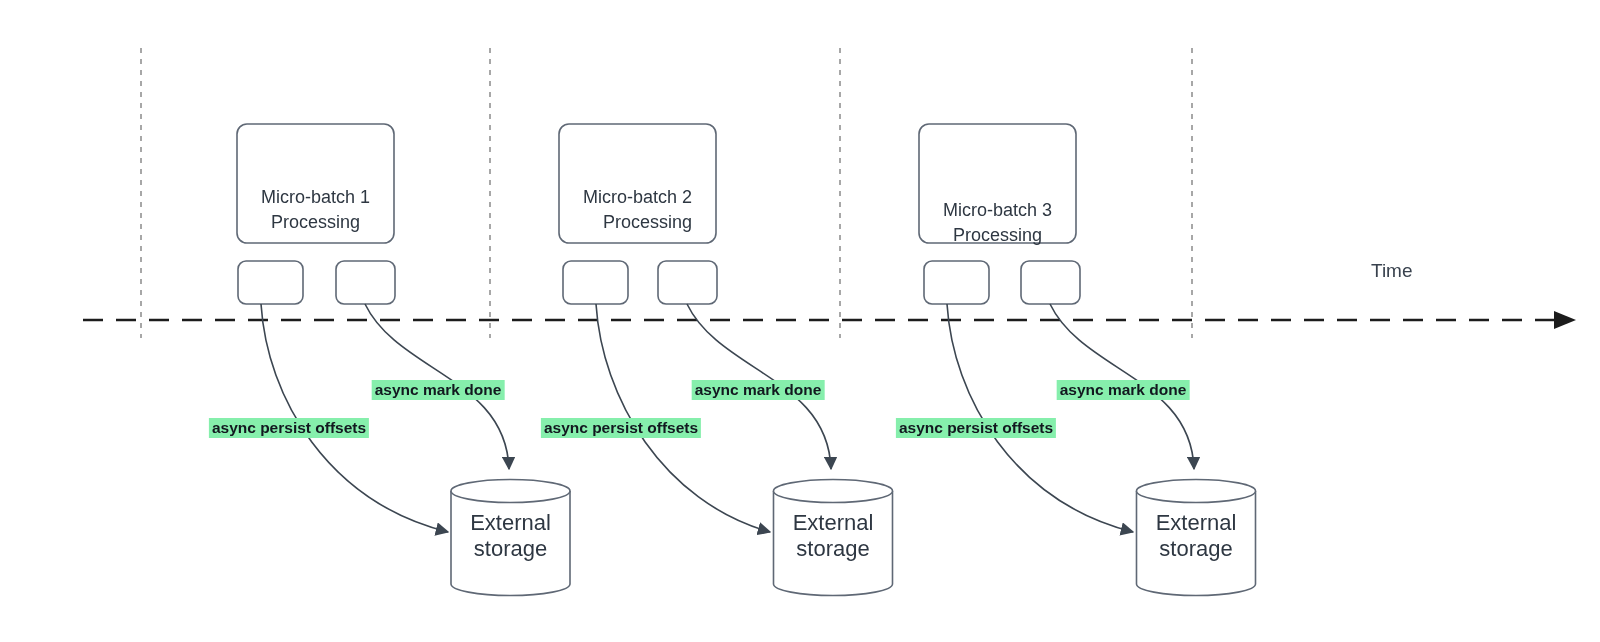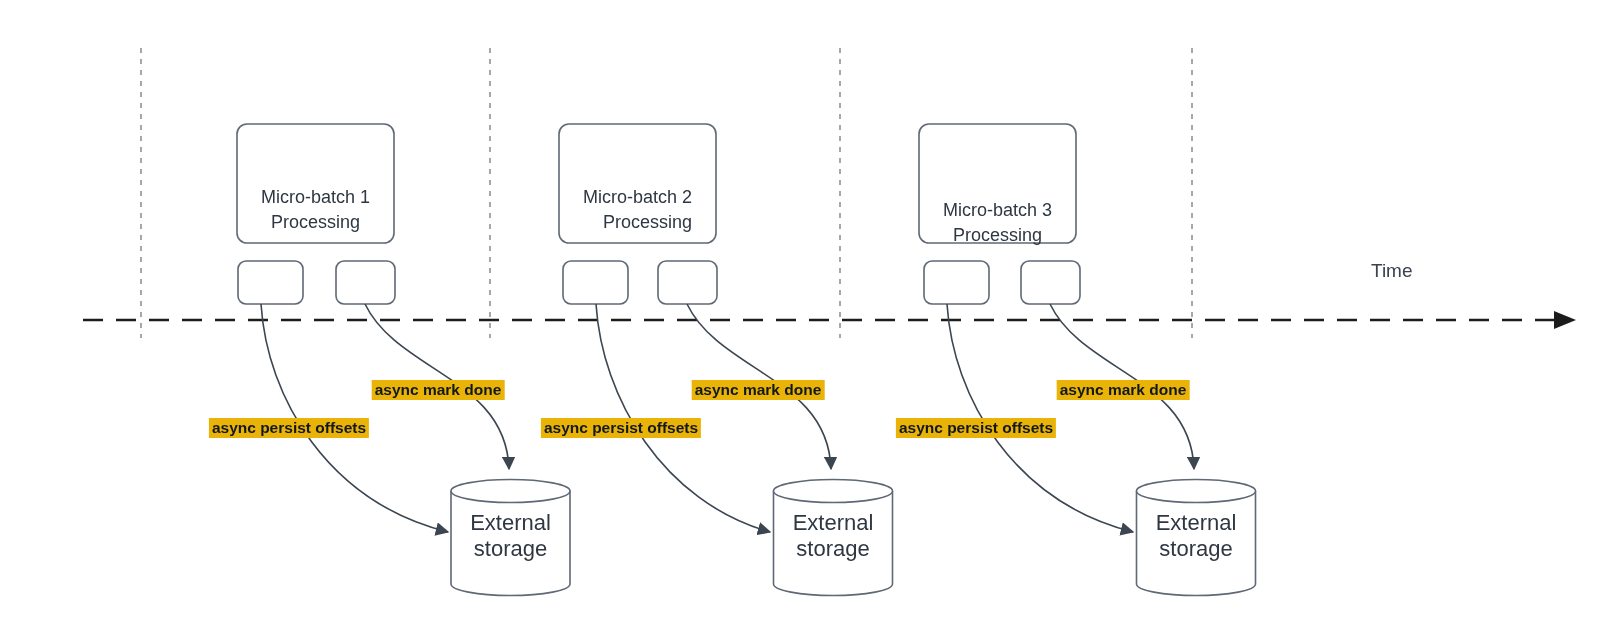--- a/index.html
+++ b/index.html
@@ -30,21 +30,21 @@
   .arrowhead{fill:var(--c-curve);}
   
   .txt{position:absolute;color:var(--c-shape_text);white-space:pre;}
   .batch-title{
     transform:translateX(-50%);
     font-size:18px;line-height:25px;text-align:center;margin-top:28px;
   }
   .flow-label{
     transform:translate(-50%,-50%);
     font-size:15.5px;font-weight:bold;color:var(--c-label_text);
-    background:#eab308;padding:1px 3px;white-space:nowrap;
+    background:#86efac;padding:1px 3px;white-space:nowrap;
   }
   .storage-label{
     transform:translateX(-50%);
     font-size:22px;line-height:26px;text-align:center;
   }
   .time-label{font-size:19px;color:var(--c-time_text);}
 </style>
 </head>
 <body>
 

